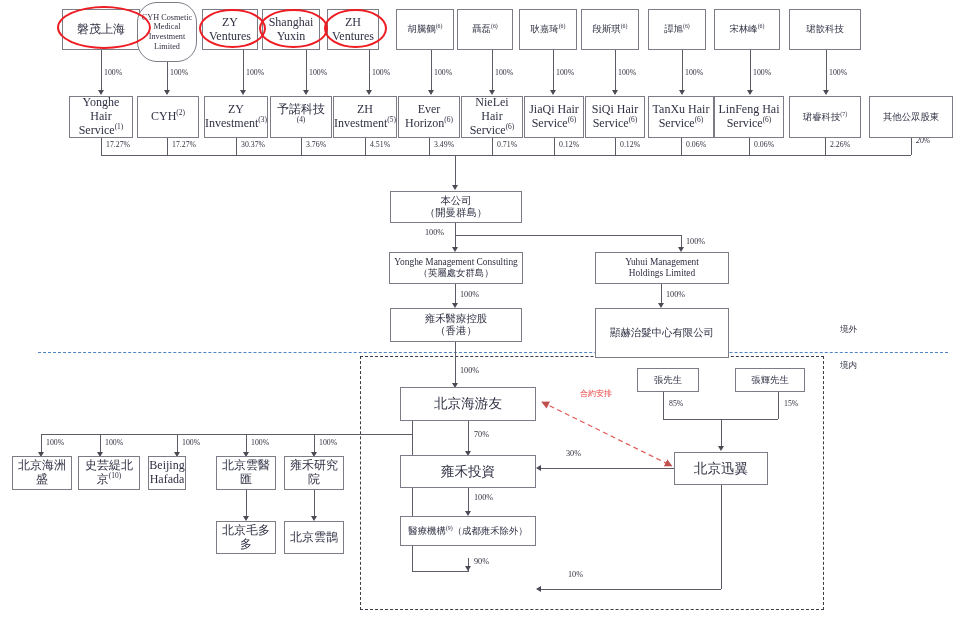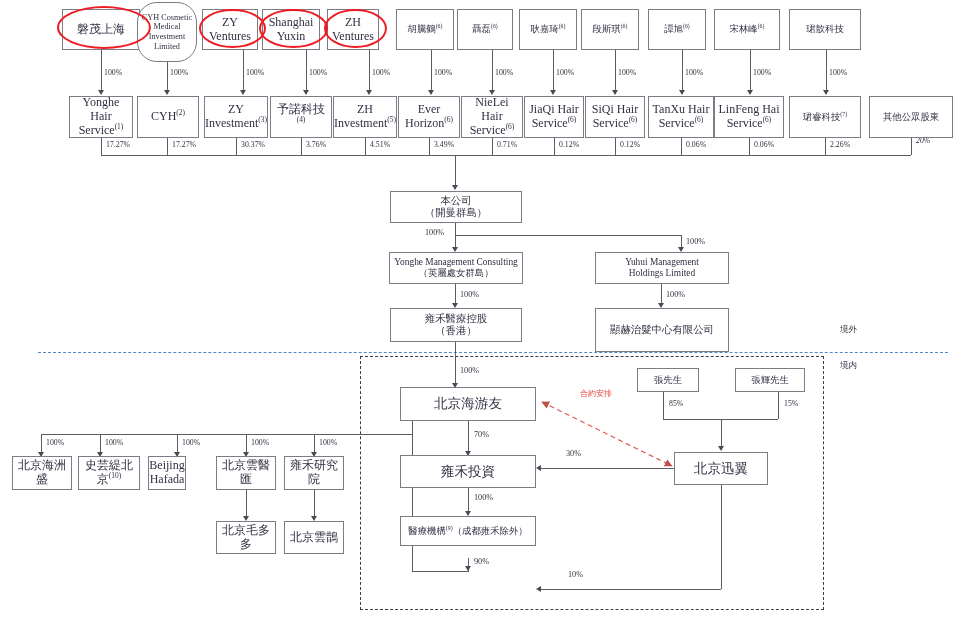--- a/index.html
+++ b/index.html
@@ -301,21 +301,21 @@
   <div class="pct mid" style="left:460px;top:290px;">100%</div>
 
   <div class="vline" style="left:661px;top:284px;height:22px;"></div>
   <div class="arrowdown" style="left:657.6px;top:303px;"></div>
   <div class="pct mid" style="left:666px;top:290px;">100%</div>
 
   <div class="box f10" style="left:390px;top:308px;width:132px;height:34px;flex-direction:column;">
     <span class="lbl">雍禾醫療控股</span>
     <span class="lbl">（香港）</span>
   </div>
-  <div class="box f10" style="left:595px;top:308px;width:134px;height:44px;">
+  <div class="box f10" style="left:595px;top:308px;width:134px;height:50px;">
     <span class="lbl">顯赫治髮中心有限公司</span>
   </div>
 
   <div class="blue-dash" style="left:38px;top:352px;width:910px;"></div>
   <div class="region-lbl" style="left:840px;top:324px;">境外</div>
   <div class="region-lbl" style="left:840px;top:360px;text-align:center;">境内</div>
 
   <div class="region-box" style="left:360px;top:356px;width:464px;height:254px;"></div>
 
   <div class="vline" style="left:455px;top:342px;height:44px;"></div>

